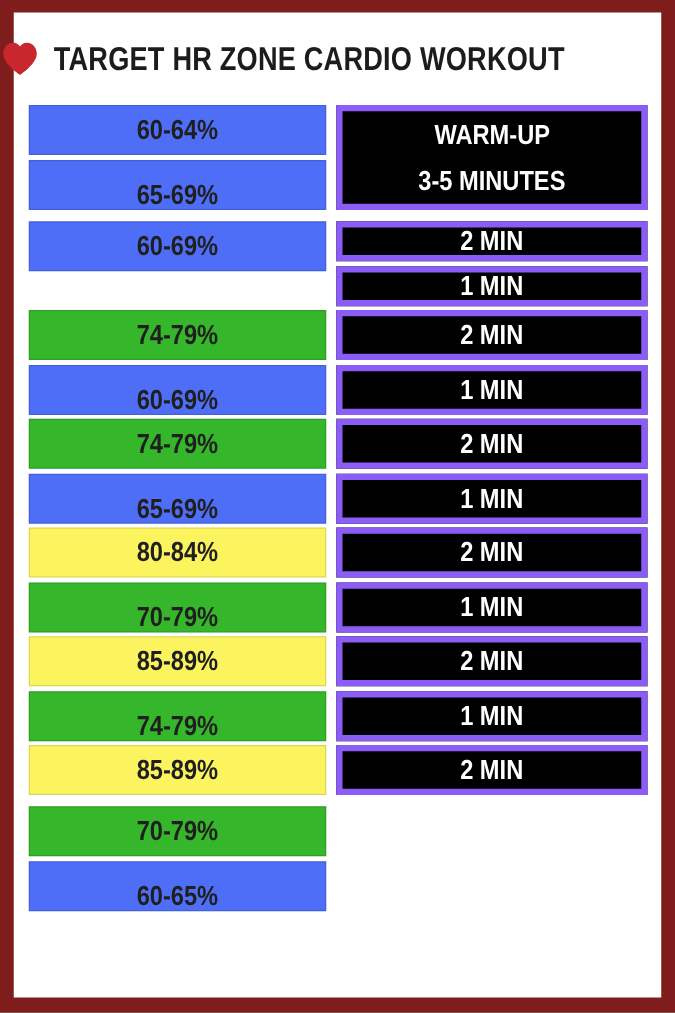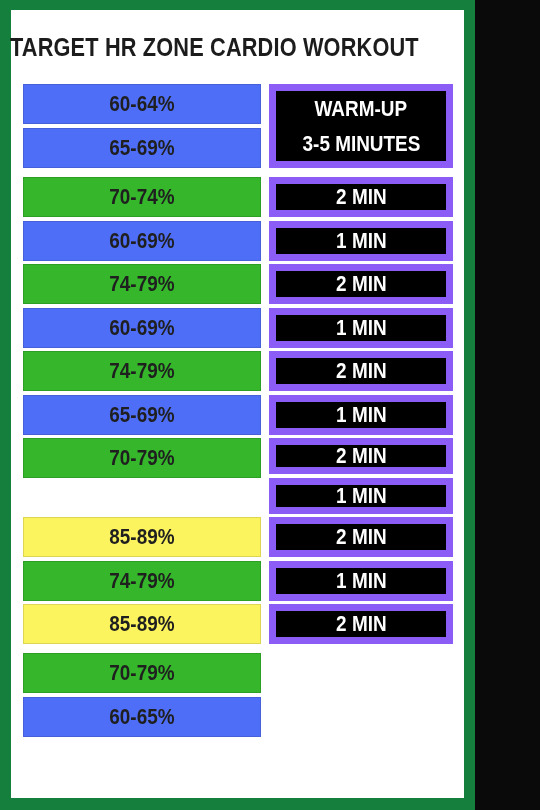--- a/index.html
+++ b/index.html
@@ -3,22 +3,22 @@
 <meta charset="utf-8">
 <style>
   html,body{margin:0;padding:0;}
   body{
     width:540px;height:810px;
     background:#0a0a0a;
     font-family:"Liberation Sans","DejaVu Sans",sans-serif;
     overflow:hidden;
   }
   #poster{
-    position:absolute;left:0;top:0;width:475px;height:810px;
-    background:#15803d;
+    position:absolute;left:0;top:0;width:540px;height:810px;
+    background:#7f1d1d;
     box-sizing:border-box;
     padding:10px 11px 12px 11px;
   }
   #sheet{
     width:100%;height:100%;
     background:#ffffff;
     box-sizing:border-box;
     display:flex;flex-direction:column;
     padding:0 6px;
   }
@@ -63,40 +63,40 @@
   .zones{
     flex:0 0 238px;
     display:flex;flex-direction:column;
   }
   .zone{
     height:40px;
     display:flex;align-items:center;justify-content:center;
     box-sizing:border-box;
     border:1px solid rgba(0,0,0,0.12);
   }
-  .zone + .zone{margin-top:4px;}
+  .zone + .zone{margin-top:4px;align-items:flex-end;}
   .zone-label{
     font-size:22px;
     font-weight:700;
     color:#1f1f1f;
     line-height:1;
     transform:scaleX(0.86);
     white-space:nowrap;
   }
 
   .durations{
     flex:1 1 auto;
     margin-left:8px;
     display:flex;flex-direction:column;
   }
   .dur{
     background:#000000;
     display:flex;align-items:center;justify-content:center;
     box-sizing:border-box;
-    border:7px solid #8b5cf6;
+    border:5px solid #8b5cf6;
     flex:1 1 auto;
   }
   .dur + .dur{margin-top:4px;text-align:right;}
   .dur-stack{
     display:flex;flex-direction:column;
     align-items:center;justify-content:space-around;
     width:100%;height:100%;
   }
   .dur-label{
     font-size:22px;
@@ -134,23 +134,20 @@
             <div class="dur">
               <div class="dur-stack">
                 <span class="dur-label">WARM-UP</span>
                 <span class="dur-label">3-5 MINUTES</span>
               </div>
             </div>
           </div>
         </div>
         <div class="group tight">
           <div class="zones">
-            <div class="zone" style="background: rgb(53, 182, 43);">
-              <span class="zone-label">70-74%</span>
-            </div>
             <div class="zone" style="background: rgb(79, 110, 247);">
               <span class="zone-label">60-69%</span>
             </div>
           </div>
           <div class="durations">
             <div class="dur">
               <span class="dur-label">2 MIN</span>
             </div>
             <div class="dur">
               <span class="dur-label">1 MIN</span>
@@ -188,20 +185,23 @@
             <div class="dur">
               <span class="dur-label">2 MIN</span>
             </div>
             <div class="dur">
               <span class="dur-label">1 MIN</span>
             </div>
           </div>
         </div>
         <div class="group tight">
           <div class="zones">
+            <div class="zone" style="background: rgb(252, 244, 95);">
+              <span class="zone-label">80-84%</span>
+            </div>
             <div class="zone" style="background: rgb(53, 182, 43);">
               <span class="zone-label">70-79%</span>
             </div>
           </div>
           <div class="durations">
             <div class="dur">
               <span class="dur-label">2 MIN</span>
             </div>
             <div class="dur">
               <span class="dur-label">1 MIN</span>

